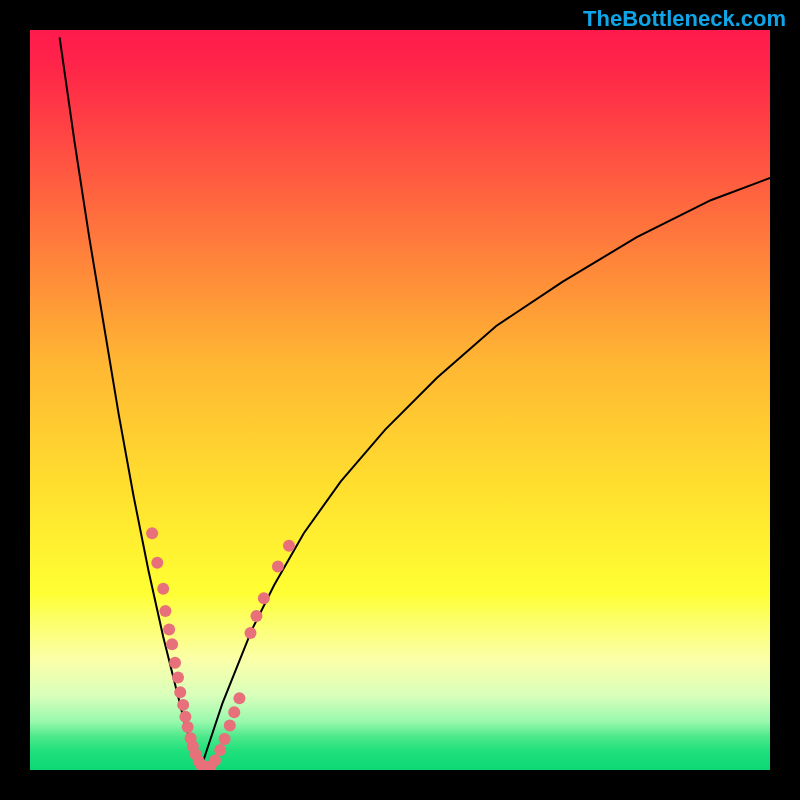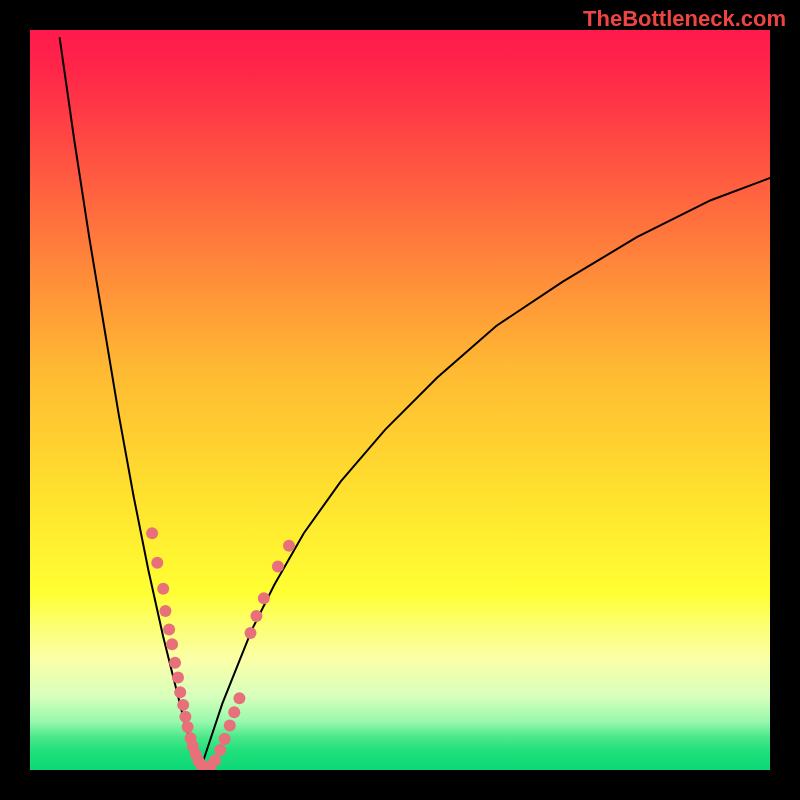--- a/index.html
+++ b/index.html
@@ -11,21 +11,21 @@
       width: 800px;
       height: 800px;
       background: #000;
       position: relative;
       font-family: Arial, sans-serif;
     }
     .watermark {
       position: absolute;
       top: 6px;
       right: 14px;
-      color: #ef4444;
+      color: #0ea5e9;
       font-size: 22px;
       font-weight: bold;
       z-index: 10;
     }
     .plot-frame {
       position: absolute;
       top: 30px;
       left: 30px;
       width: 740px;
       height: 740px;

